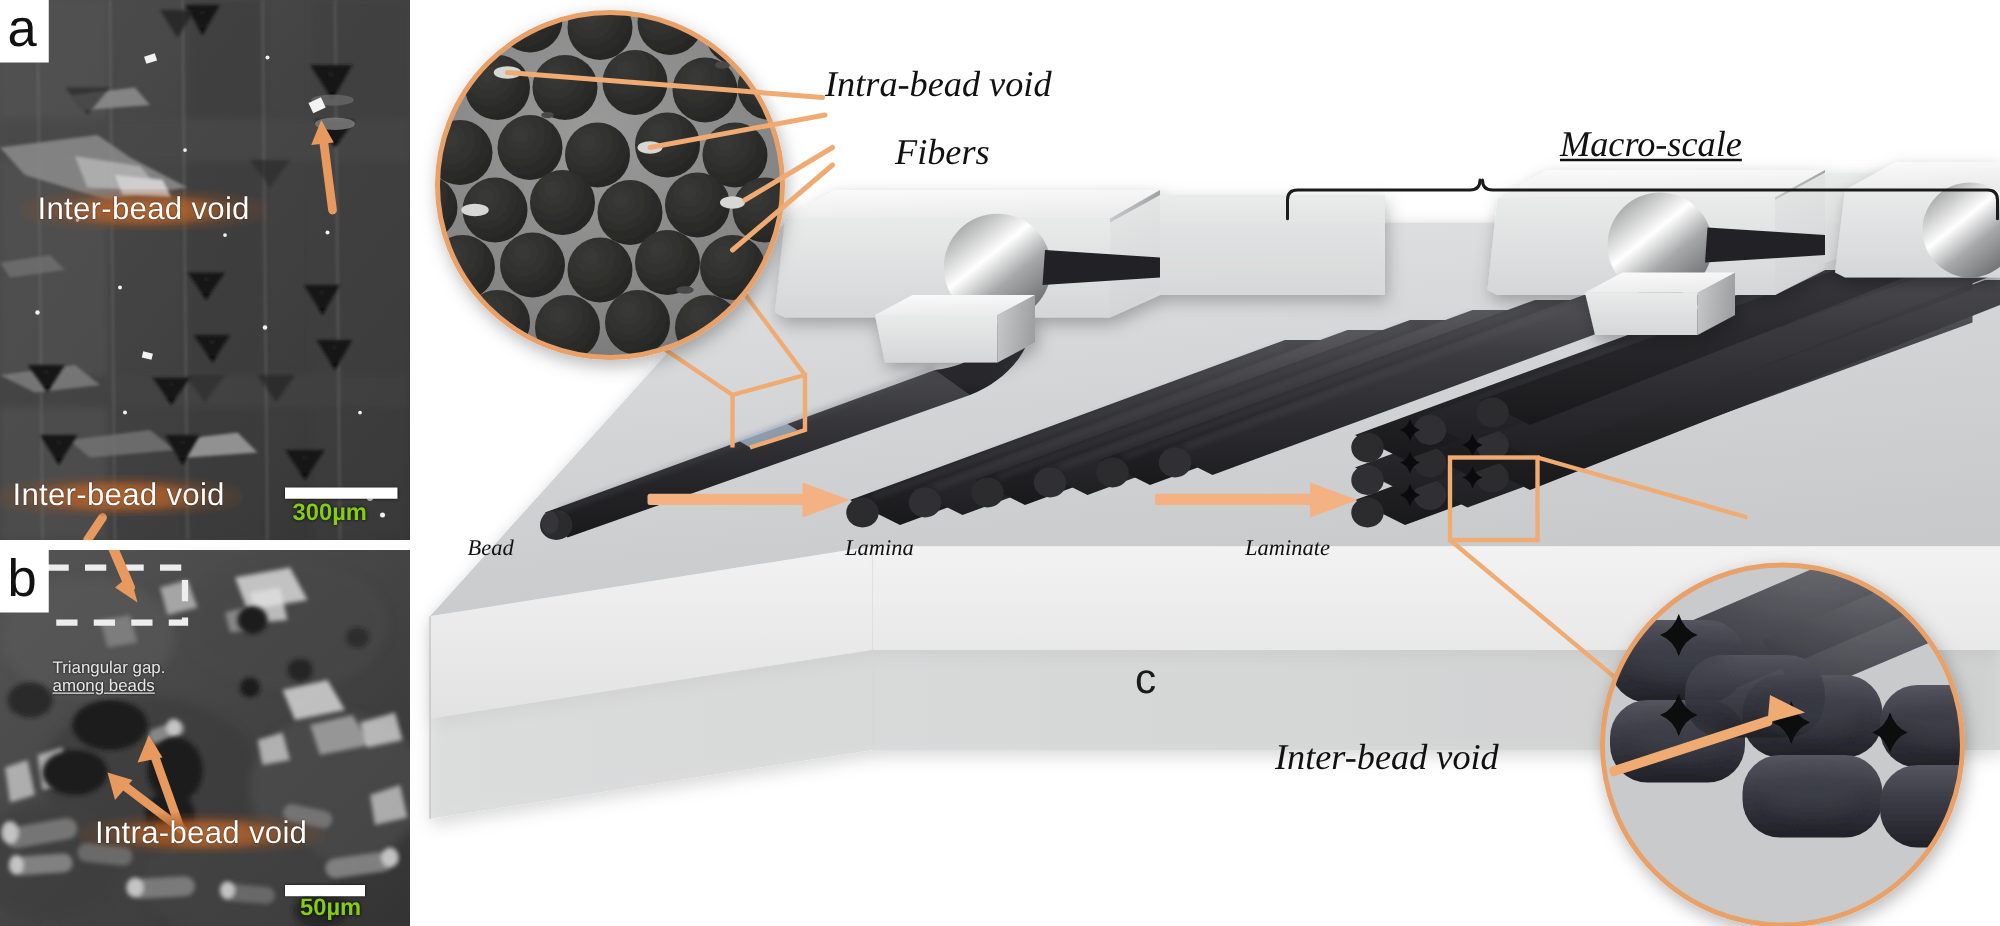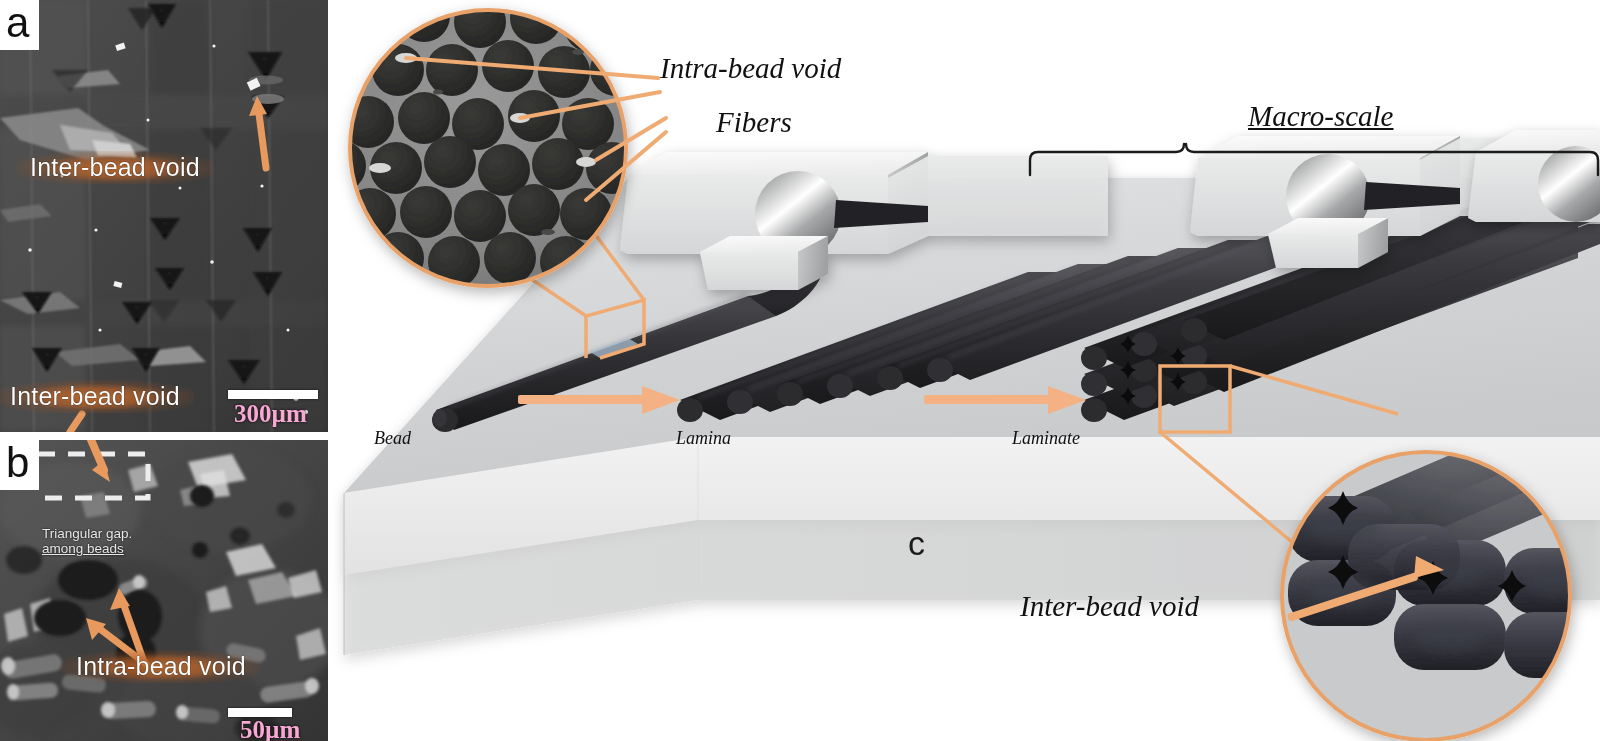--- a/index.html
+++ b/index.html
@@ -25,22 +25,22 @@
       background:radial-gradient(ellipse 56% 58% at 50% 52%,
         rgba(193,106,44,.92) 0%, rgba(180,96,40,.72) 45%,
         rgba(150,80,35,.28) 72%, rgba(120,70,35,0) 100%);
       padding:2px 14px;border-radius:14px;}
   .sem-small{position:absolute;color:#e8e8e8;font-size:13.5px;z-index:8;
       font-family:"Liberation Sans", sans-serif;white-space:nowrap;
       text-shadow:0 0 2px #000;}
 
   .scalebar{position:absolute;background:#fff;height:9px;z-index:8;
       box-shadow:0 0 2px rgba(0,0,0,.8);}
-  .scaletext{position:absolute;color:#f9a8d4;font-size:25px;font-weight:bold;
-      z-index:8;font-family:Liberation Serif, serif;
+  .scaletext{position:absolute;color:#84cc16;font-size:19px;font-weight:bold;
+      z-index:8;font-family:Liberation Sans, sans-serif;
       text-shadow:0 0 3px #000;white-space:nowrap;}
 
   
   #schematic{position:absolute;left:328px;top:0;width:1272px;height:741px;
       background:#ffffff;}
   .svgfull{position:absolute;inset:0;width:100%;height:100%;}
 
   .lbl{position:absolute;color:#111;white-space:nowrap;z-index:20;
       font-family:"Liberation Serif", serif;font-style:italic;}
   .lbl.big{font-size:29px;}
@@ -617,18 +617,18 @@
     <div class="lbl big" style="left:352px;top:106px;margin-left:36px;">Fibers</div>
 
     <div class="lbl big" style="left:692px;top:590px;">Inter-bead void</div>
 
     <div class="lbl big" style="left:920px;top:100px;text-decoration:underline;">Macro-scale</div>
 
     <div class="lbl mid" style="left:46px;top:428px;">Bead</div>
 
     <div class="lbl mid" style="left:348px;top:428px;">Lamina</div>
 
-    <div class="lbl mid" style="left:684px;top:428px;">Laminate</div>
+    <div class="lbl mid" style="left:668px;top:428px;">Laminate</div>
 
     <div class="panel-c" style="left:580px;top:524px;">c</div>
   </div>
 
 </div>
 
 </body></html>

